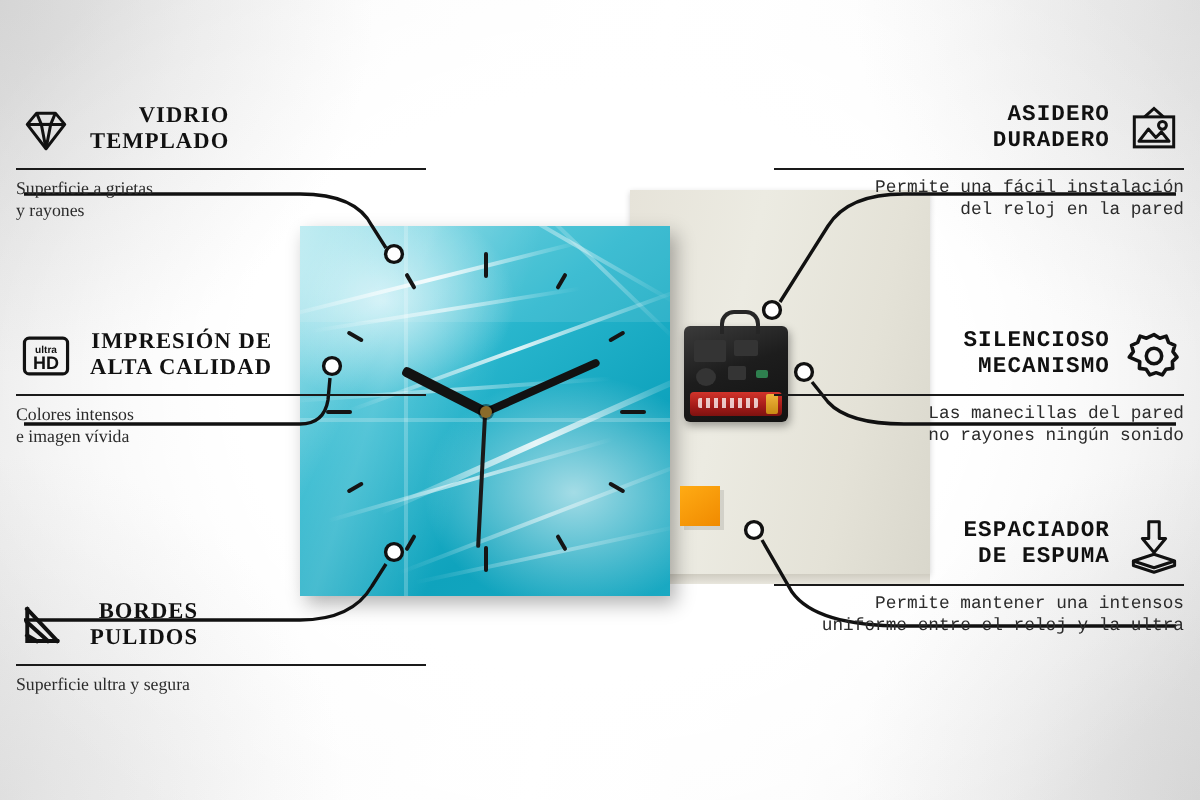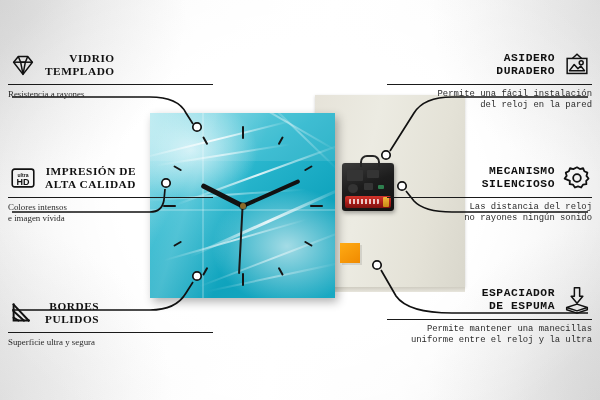--- a/index.html
+++ b/index.html
@@ -209,21 +209,22 @@
             <path d="M21 7 L18.5 13 L16 26"></path>
           <path d="M13.5 13 H18.5"></path>
         </g>
       </svg>
       <div>
         <div class="ftitle">VIDRIO</div>
         <div class="ftitle">TEMPLADO</div>
       </div>
     </div>
     <div class="rule"></div>
-    <div class="fdesc">Resistencia a rayones</div>
+    <div class="fdesc">Superficie a grietas</div>
+    <div class="fdesc">y rayones</div>
   </div>
 
   <div class="feat left" style="top:163px;">
     <div class="fhead">
       <svg class="ficon" viewBox="0 0 32 32">
         <rect x="4.5" y="6.5" width="23" height="19" rx="2.5" fill="none" stroke="#111" stroke-width="1.7"></rect>
         <text x="16" y="14.6" font-family="Liberation Sans, sans-serif" font-size="5.4" font-weight="bold" fill="#111" text-anchor="middle">ultra</text>
         <text x="16" y="23" font-family="Liberation Sans, sans-serif" font-size="9.6" font-weight="bold" fill="#111" text-anchor="middle">HD</text>
       </svg>
       <div>
@@ -277,40 +278,40 @@
 
   <div class="feat right" style="top:163px;">
     <div class="fhead">
       <svg class="ficon" viewBox="0 0 32 32">
         <g fill="none" stroke="#111" stroke-width="1.9" stroke-linejoin="round">
           <path d="M16 4.6 l3.1 1.9 3.4-1.1 1.3 3.4 3.3 1.5-1 3.4 2.2 2.9-2.5 2.4 .2 3.6-3.6 .5-2 3-3.3-1.2-3.3 1.2-2-3-3.6-.5 .2-3.6L2.8 16.6 5 13.7 4 10.3l3.3-1.5 1.3-3.4 3.4 1.1z"></path>
           <circle cx="16" cy="16" r="4.1"></circle>
         </g>
       </svg>
       <div>
+        <div class="ftitle">SILENCIOSO</div>
         <div class="ftitle">MECANISMO</div>
-        <div class="ftitle">SILENCIOSO</div>
-      </div>
-    </div>
-    <div class="rule"></div>
-    <div class="fdesc">Las distancia del reloj</div>
+      </div>
+    </div>
+    <div class="rule"></div>
+    <div class="fdesc">Las manecillas del pared</div>
     <div class="fdesc">no rayones ningún sonido</div>
   </div>
 
-  <div class="feat right" style="top:285px;">
+  <div class="feat right" style="top:258px;">
     <div class="fhead">
       <svg class="ficon" viewBox="0 0 32 32">
         <g fill="none" stroke="#111" stroke-width="1.6" stroke-linejoin="round">
           <path d="M13.2 3 h5.6 v9 h3.4 L16 19.5 L9.8 12 h3.4 z"></path>
           <path d="M16 20.4 L27 24 L16 27.6 L5 24 Z"></path>
           <path d="M5 24 v2.4 L16 30 l11-3.6 V24"></path>
         </g>
       </svg>
       <div>
         <div class="ftitle">ESPACIADOR</div>
         <div class="ftitle">DE ESPUMA</div>
       </div>
     </div>
     <div class="rule"></div>
-    <div class="fdesc">Permite mantener una manecillas</div>
+    <div class="fdesc">Permite mantener una intensos</div>
     <div class="fdesc">uniforme entre el reloj y la ultra</div>
   </div>
 </div>
 
 </body></html>

